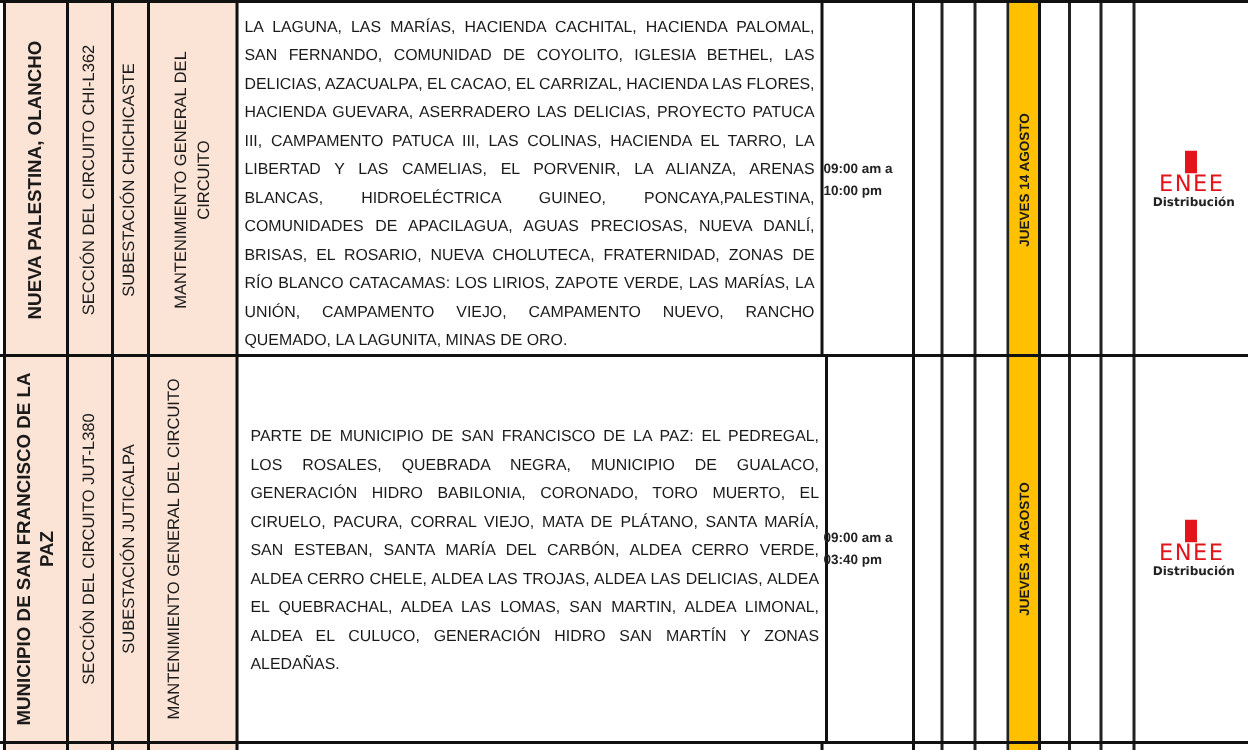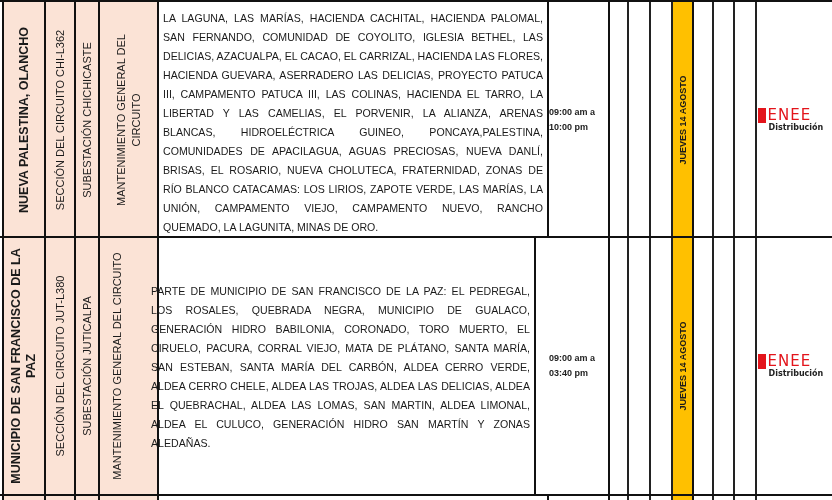--- a/index.html
+++ b/index.html
@@ -10,21 +10,21 @@
     .cell.first { border-left: 2px solid #111; }
     .peach { background: #fbe3d6; }
     .gold { background: #ffc000; }
     .rot { position: absolute; left: 50%; top: 50%; transform: translate(-50%, -50%) rotate(-90deg); white-space: nowrap; text-align: center; color: #1a1a1a; }
     .rot.bold { font-weight: bold; font-size: 12.5px; line-height: 15px; }
     .rot.norm { font-size: 11px; line-height: 15px; }
     .rot.date { font-weight: bold; font-size: 9px; color: #1a1a1a; }
     .desc { position: absolute; left: 4px; right: 4px; font-size: 10.6px; line-height: 19px; color: #1a1a1a; text-align: justify; text-align-last: left; }
     .time { position: absolute; left: 0; right: 0; top: 50%; transform: translateY(-50%); font-size: 9px; font-weight: bold; line-height: 15px; color: #222; }
     .logo { position: absolute; left: 50%; top: 50%; transform: translate(-50%, -50%); width: 74px; }
-    .logo-top { display: flex; align-items: center; }
+    .logo-top { display: flex; align-items: center; flex-direction: column; }
     .logo-mark { width: 8px; height: 15px; background: #e3141b; margin-right: 2px; }
     .logo-enee { color: #e3141b; font-family: "DejaVu Sans", sans-serif; font-size: 15px; letter-spacing: 1px; line-height: 15px; }
     .logo-sub { font-family: "DejaVu Sans", sans-serif; font-weight: bold; font-size: 8px; color: #222; margin-left: 11px; line-height: 9px; }
     .hline { position: absolute; left: 0; width: 832px; height: 2px; background: #111; }
     .thin { border-right-color: #222; }
   </style>
 </head>
 <body>
 
 <div class="sheet">
@@ -86,21 +86,21 @@
     </div>
     <div class="cell peach" style="left:46px; width:30px;">
       <div class="rot norm">SECCIÓN DEL CIRCUITO JUT-L380</div>
     </div>
     <div class="cell peach" style="left:76px; width:24px;">
       <div class="rot norm">SUBESTACIÓN JUTICALPA</div>
     </div>
     <div class="cell peach" style="left:100px; width:59px;">
       <div class="rot norm" style="left:30%;">MANTENIMIENTO GENERAL DEL CIRCUITO</div>
     </div>
-    <div class="cell" style="left:147px; width:389px;">
+    <div class="cell" style="left:163px; width:389px;">
       <div class="desc" style="top:44px;">PARTE DE MUNICIPIO DE SAN FRANCISCO DE LA PAZ: EL PEDREGAL, LOS ROSALES, QUEBRADA NEGRA, MUNICIPIO DE GUALACO, GENERACIÓN HIDRO BABILONIA, CORONADO, TORO MUERTO, EL CIRUELO, PACURA, CORRAL VIEJO, MATA DE PLÁTANO, SANTA MARÍA, SAN ESTEBAN, SANTA MARÍA DEL CARBÓN, ALDEA CERRO VERDE, ALDEA CERRO CHELE, ALDEA LAS TROJAS, ALDEA LAS DELICIAS, ALDEA EL QUEBRACHAL, ALDEA LAS LOMAS, SAN MARTIN, ALDEA LIMONAL, ALDEA EL CULUCO, GENERACIÓN HIDRO SAN MARTÍN Y ZONAS ALEDAÑAS.</div>
     </div>
     <div class="cell" style="left:549px; width:61px;">
       <div class="time">
         <div>09:00 am a</div>
         <div>03:40 pm</div>
       </div>
     </div>
     <div class="cell thin" style="left:610px; width:19px;"></div>
     <div class="cell thin" style="left:629px; width:22px;"></div>

